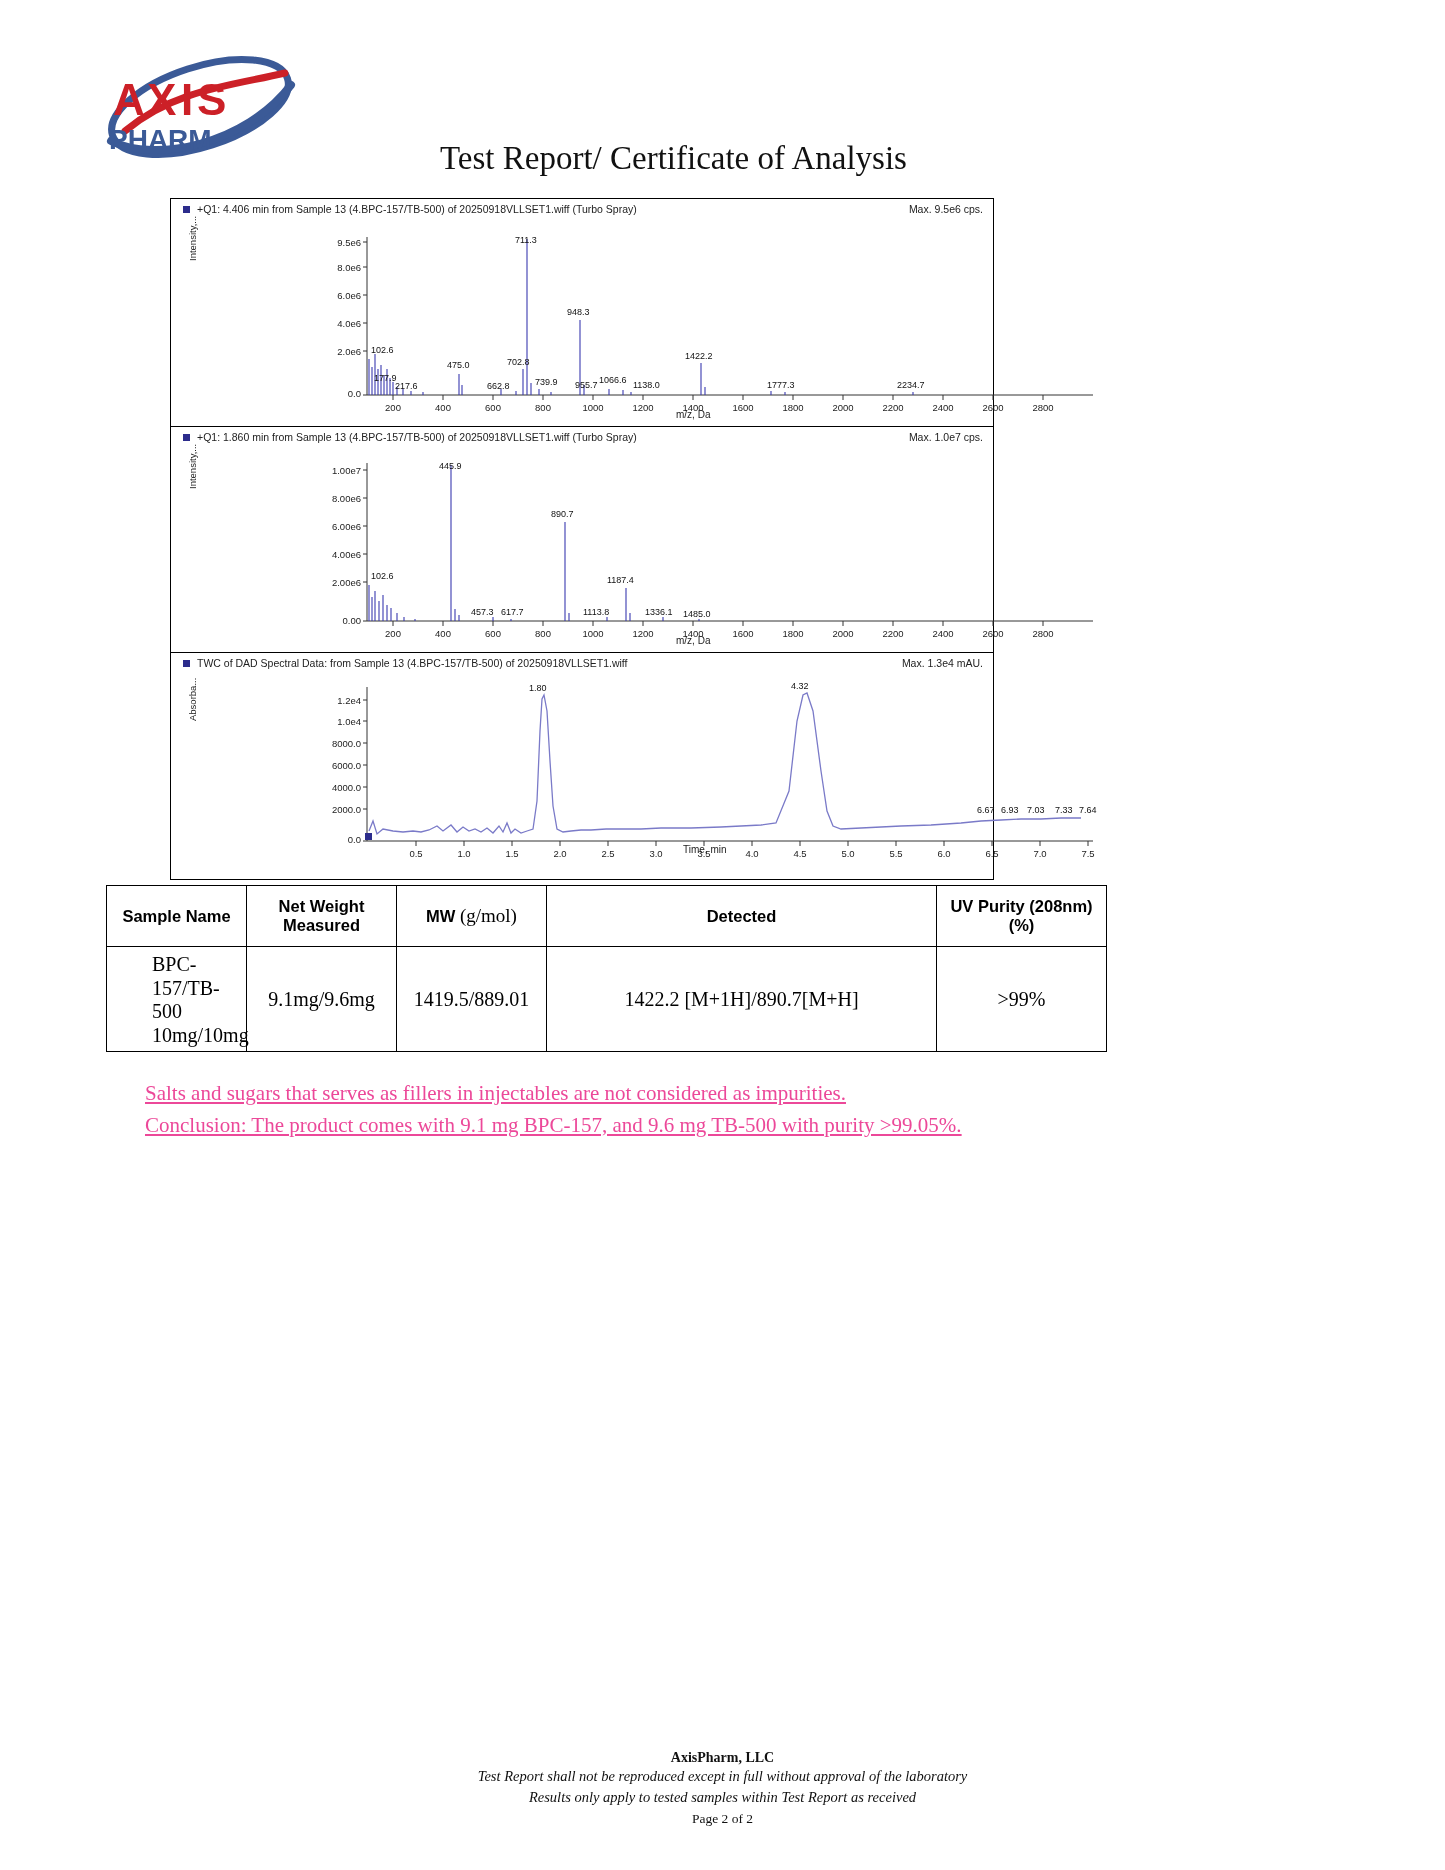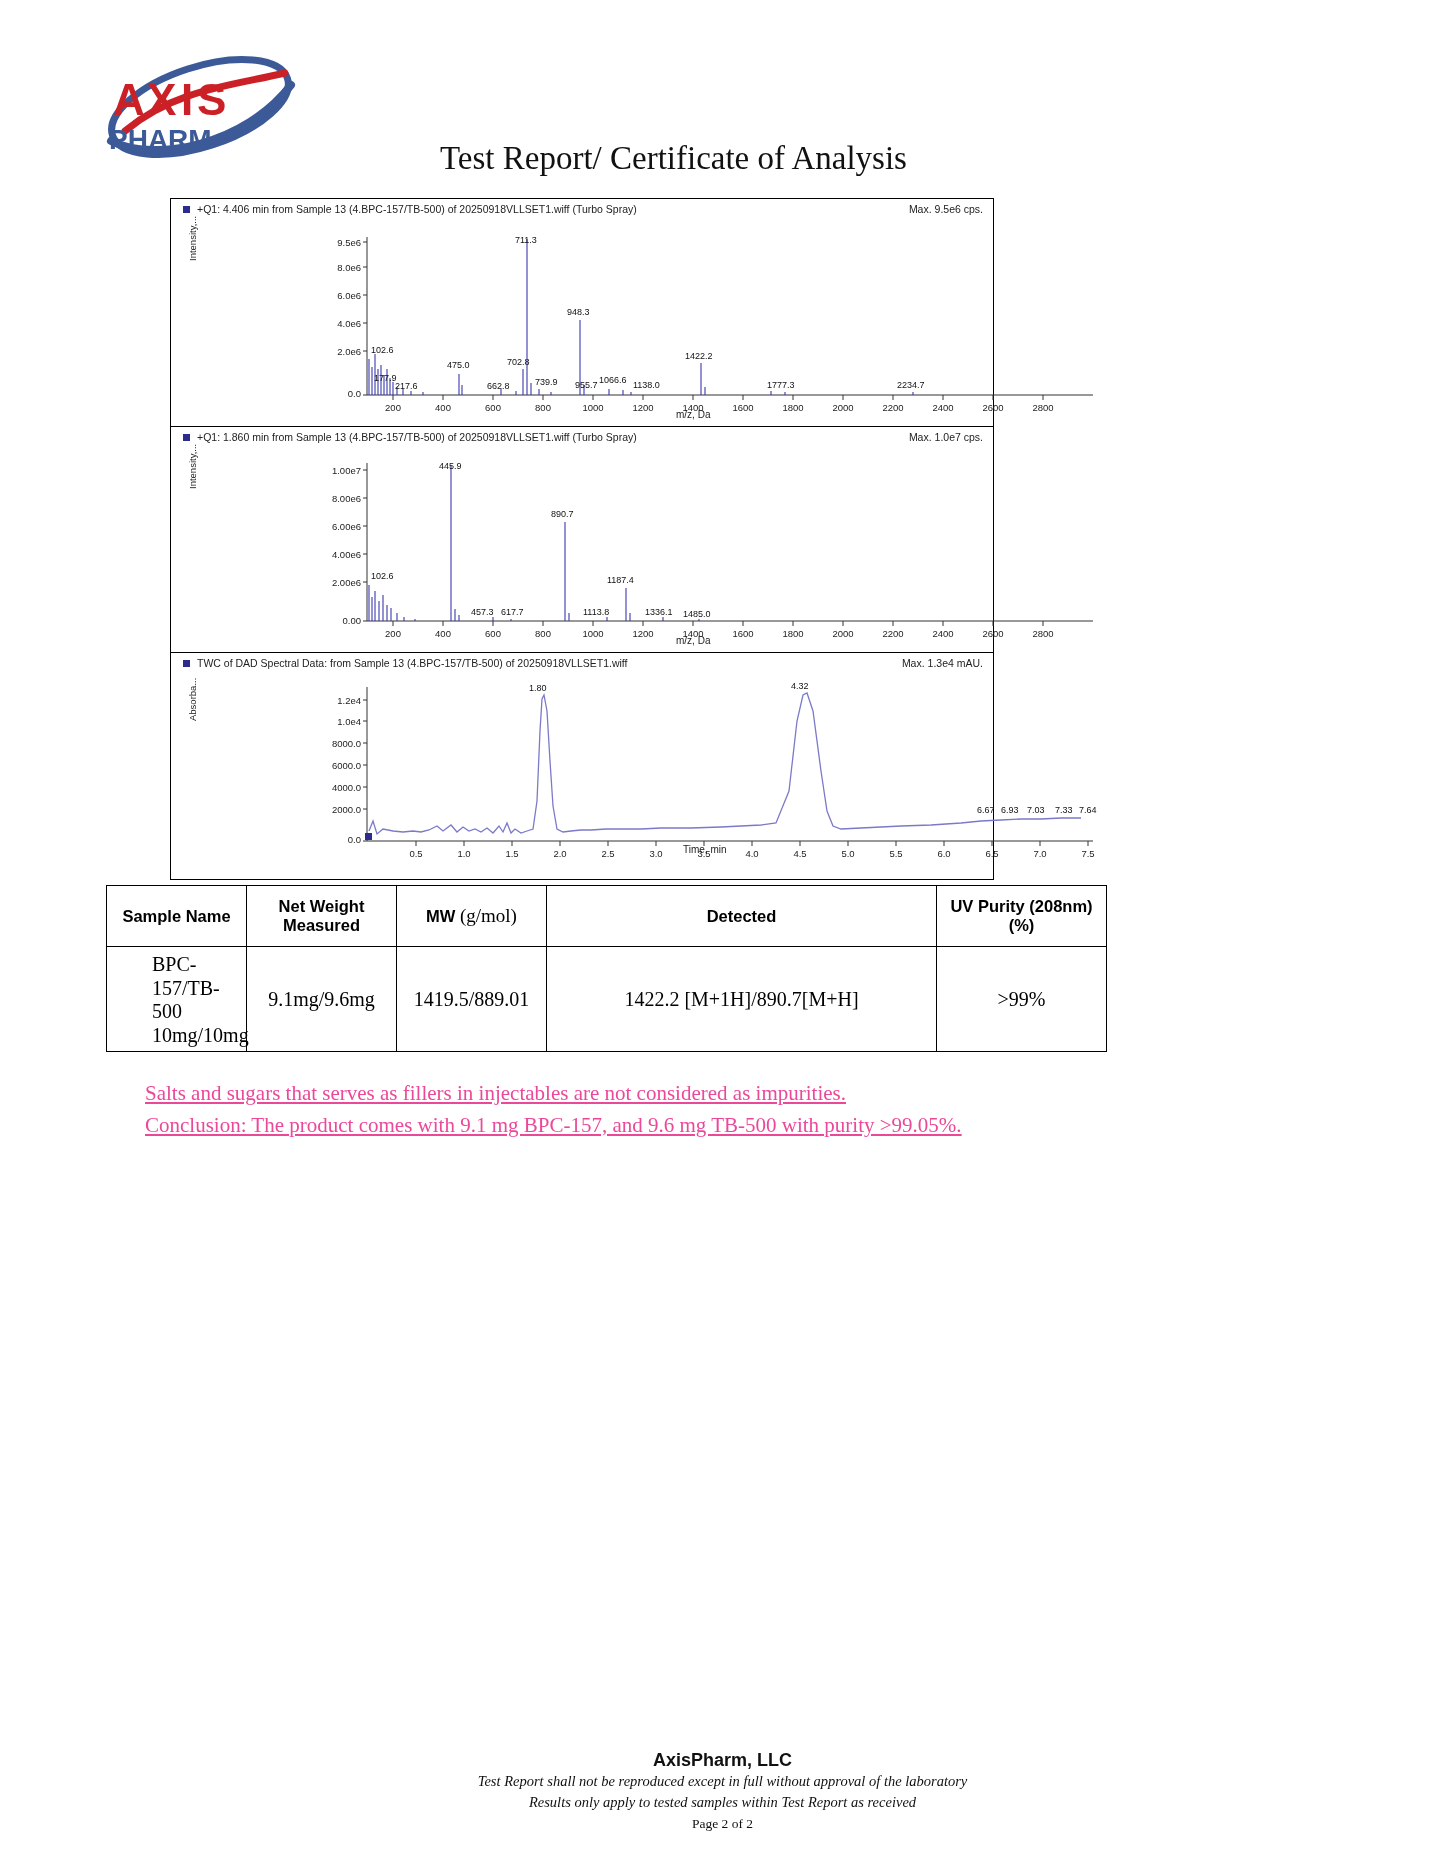--- a/index.html
+++ b/index.html
@@ -170,23 +170,23 @@
   
   .footer {
     position: absolute;
     left: 0;
     top: 1750px;
     width: 100%;
     text-align: center;
     color: #111;
   }
   .footer .company {
-    font-size: 18px;
+    font-size: 14px;
     font-weight: bold;
-    font-family: Liberation Sans, sans-serif;
+    font-family: Liberation Serif, serif;
   }
   .footer .note {
     font-size: 14.5px;
     font-style: italic;
     font-family: "Liberation Serif", serif;
     line-height: 1.45;
   }
   .footer .page {
     font-size: 13.5px;
     font-family: Liberation Serif, serif;

